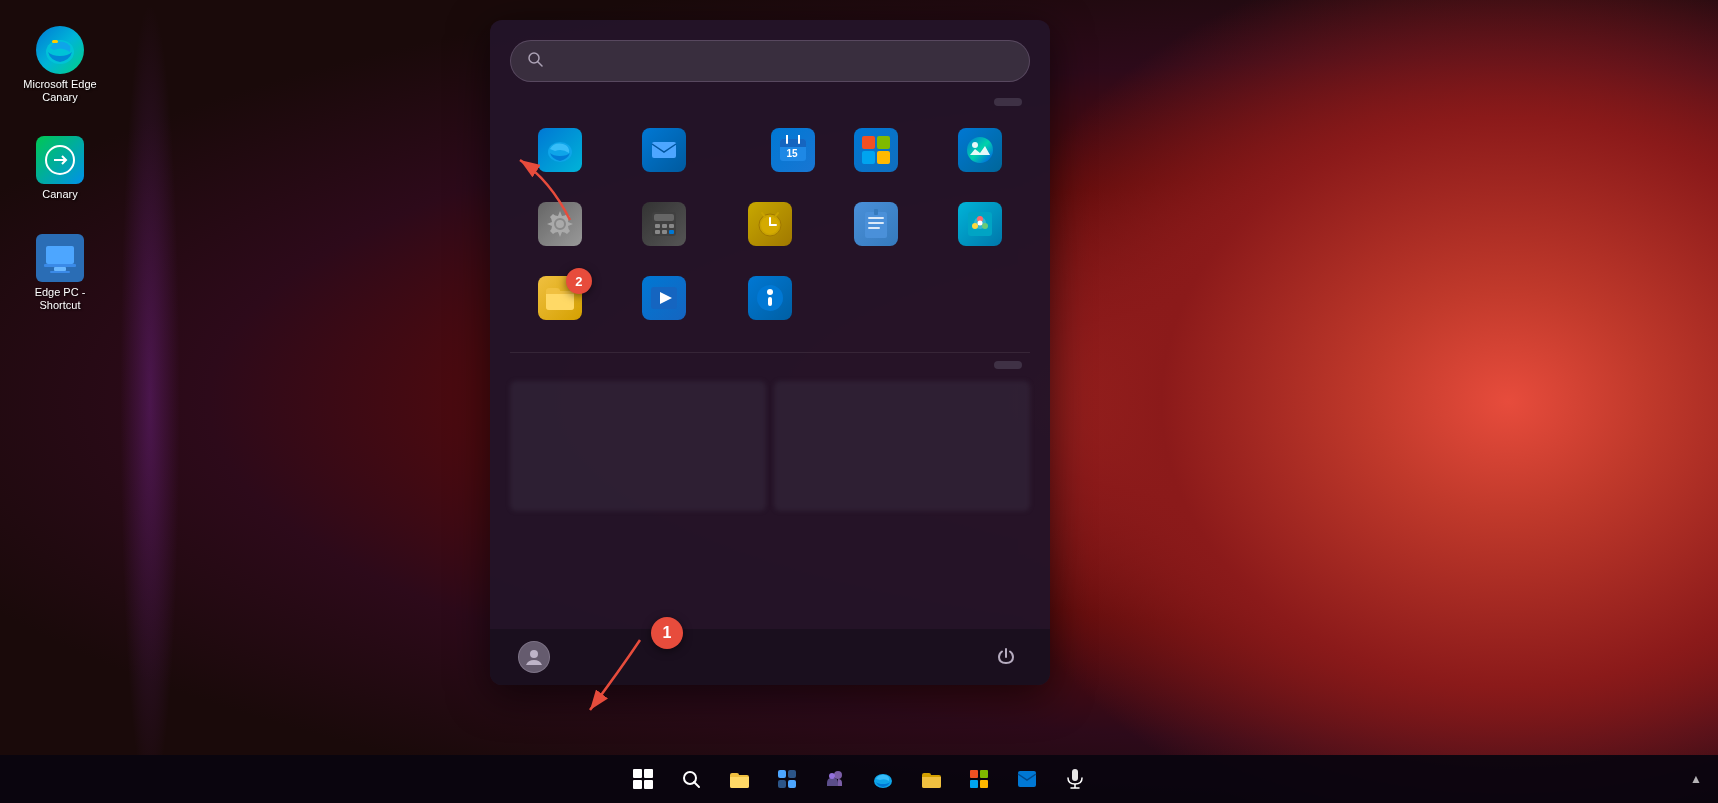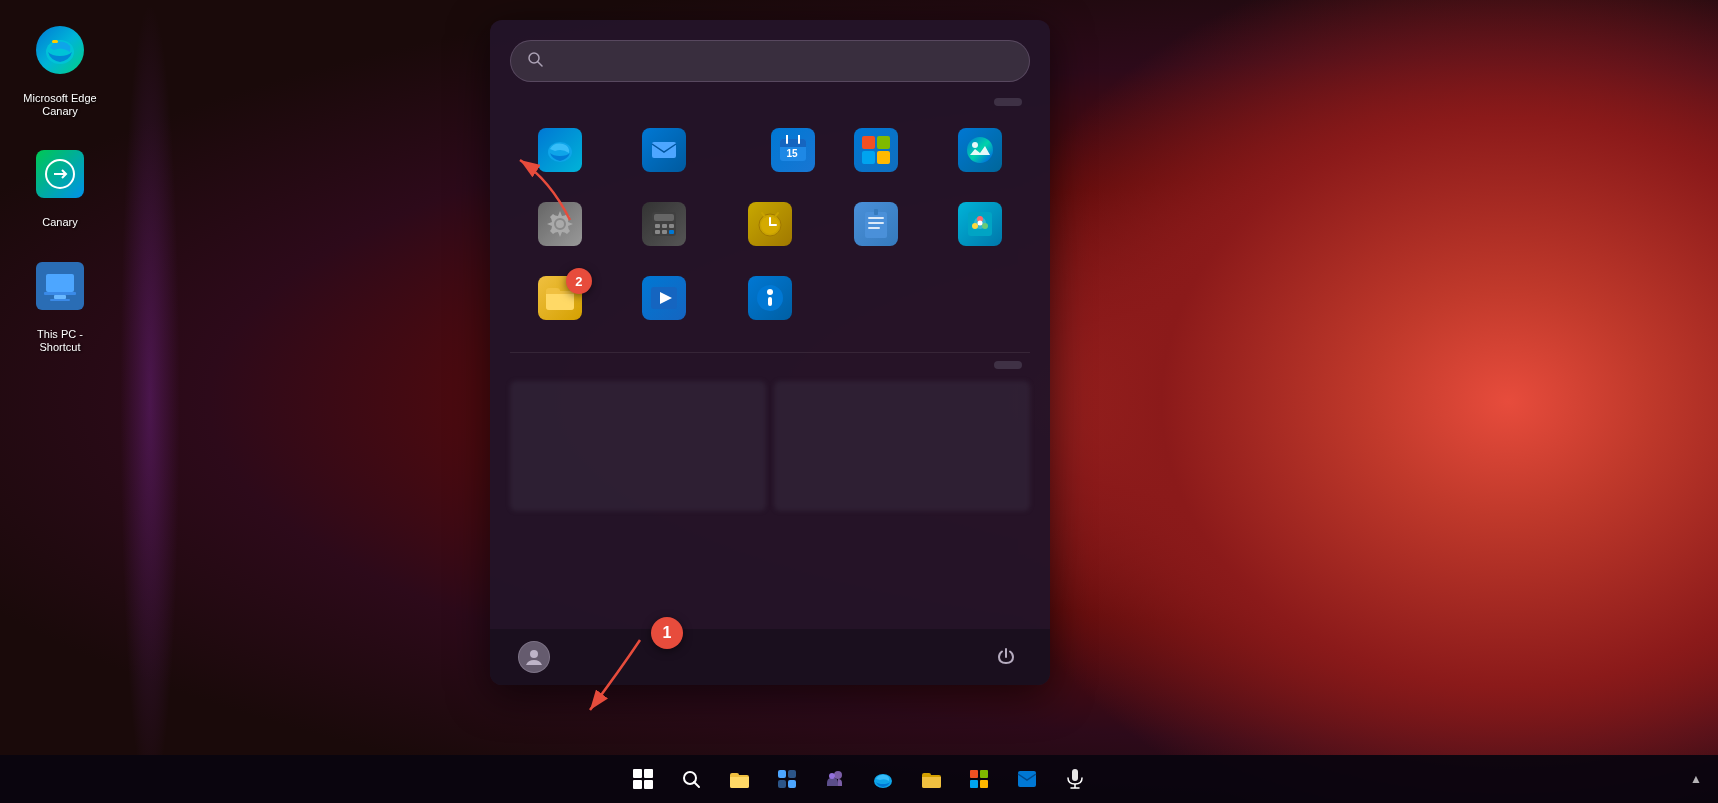--- a/index.html
+++ b/index.html
@@ -49,21 +49,21 @@
       display: flex;
       flex-direction: column;
       padding: 20px 10px;
       gap: 20px;
       align-items: center;
     }
     .desktop-icon {
       display: flex;
       flex-direction: column;
       align-items: center;
-      gap: 18px;
+      gap: 4px;
       cursor: pointer;
       padding: 6px;
       border-radius: 4px;
     }
     .desktop-icon .icon-img {
       width: 48px;
       height: 48px;
       border-radius: 8px;
       display: flex;
       align-items: center;
@@ -374,21 +374,21 @@
 
   <div class="desktop-icon">
     <div class="icon-img" style="background: #2a6db5; border-radius: 6px;">
       <svg width="36" height="36" viewBox="0 0 36 36">
         <rect x="4" y="6" width="28" height="18" rx="2" fill="#4da6ff"></rect>
         <rect x="2" y="24" width="32" height="3" rx="1" fill="#3a8ae8"></rect>
         <rect x="12" y="27" width="12" height="4" rx="1" fill="#6ab8ff"></rect>
         <rect x="8" y="31" width="20" height="2" rx="1" fill="#3a8ae8"></rect>
       </svg>
     </div>
-    <span class="icon-label">This PC - Shortcut</span>
+    <span class="icon-label">Edge PC - Shortcut</span>
   </div>
 </div>
 
 <div class="start-menu">
 
   <div class="search-bar">
     <span class="search-icon-wrap">
       <svg width="16" height="16" viewBox="0 0 16 16" fill="none">
         <circle cx="7" cy="7" r="5" stroke="rgba(200,190,210,0.8)" stroke-width="1.5"></circle>
         <line x1="11" y1="11" x2="15" y2="15" stroke="rgba(200,190,210,0.8)" stroke-width="1.5" stroke-linecap="round"></line>

